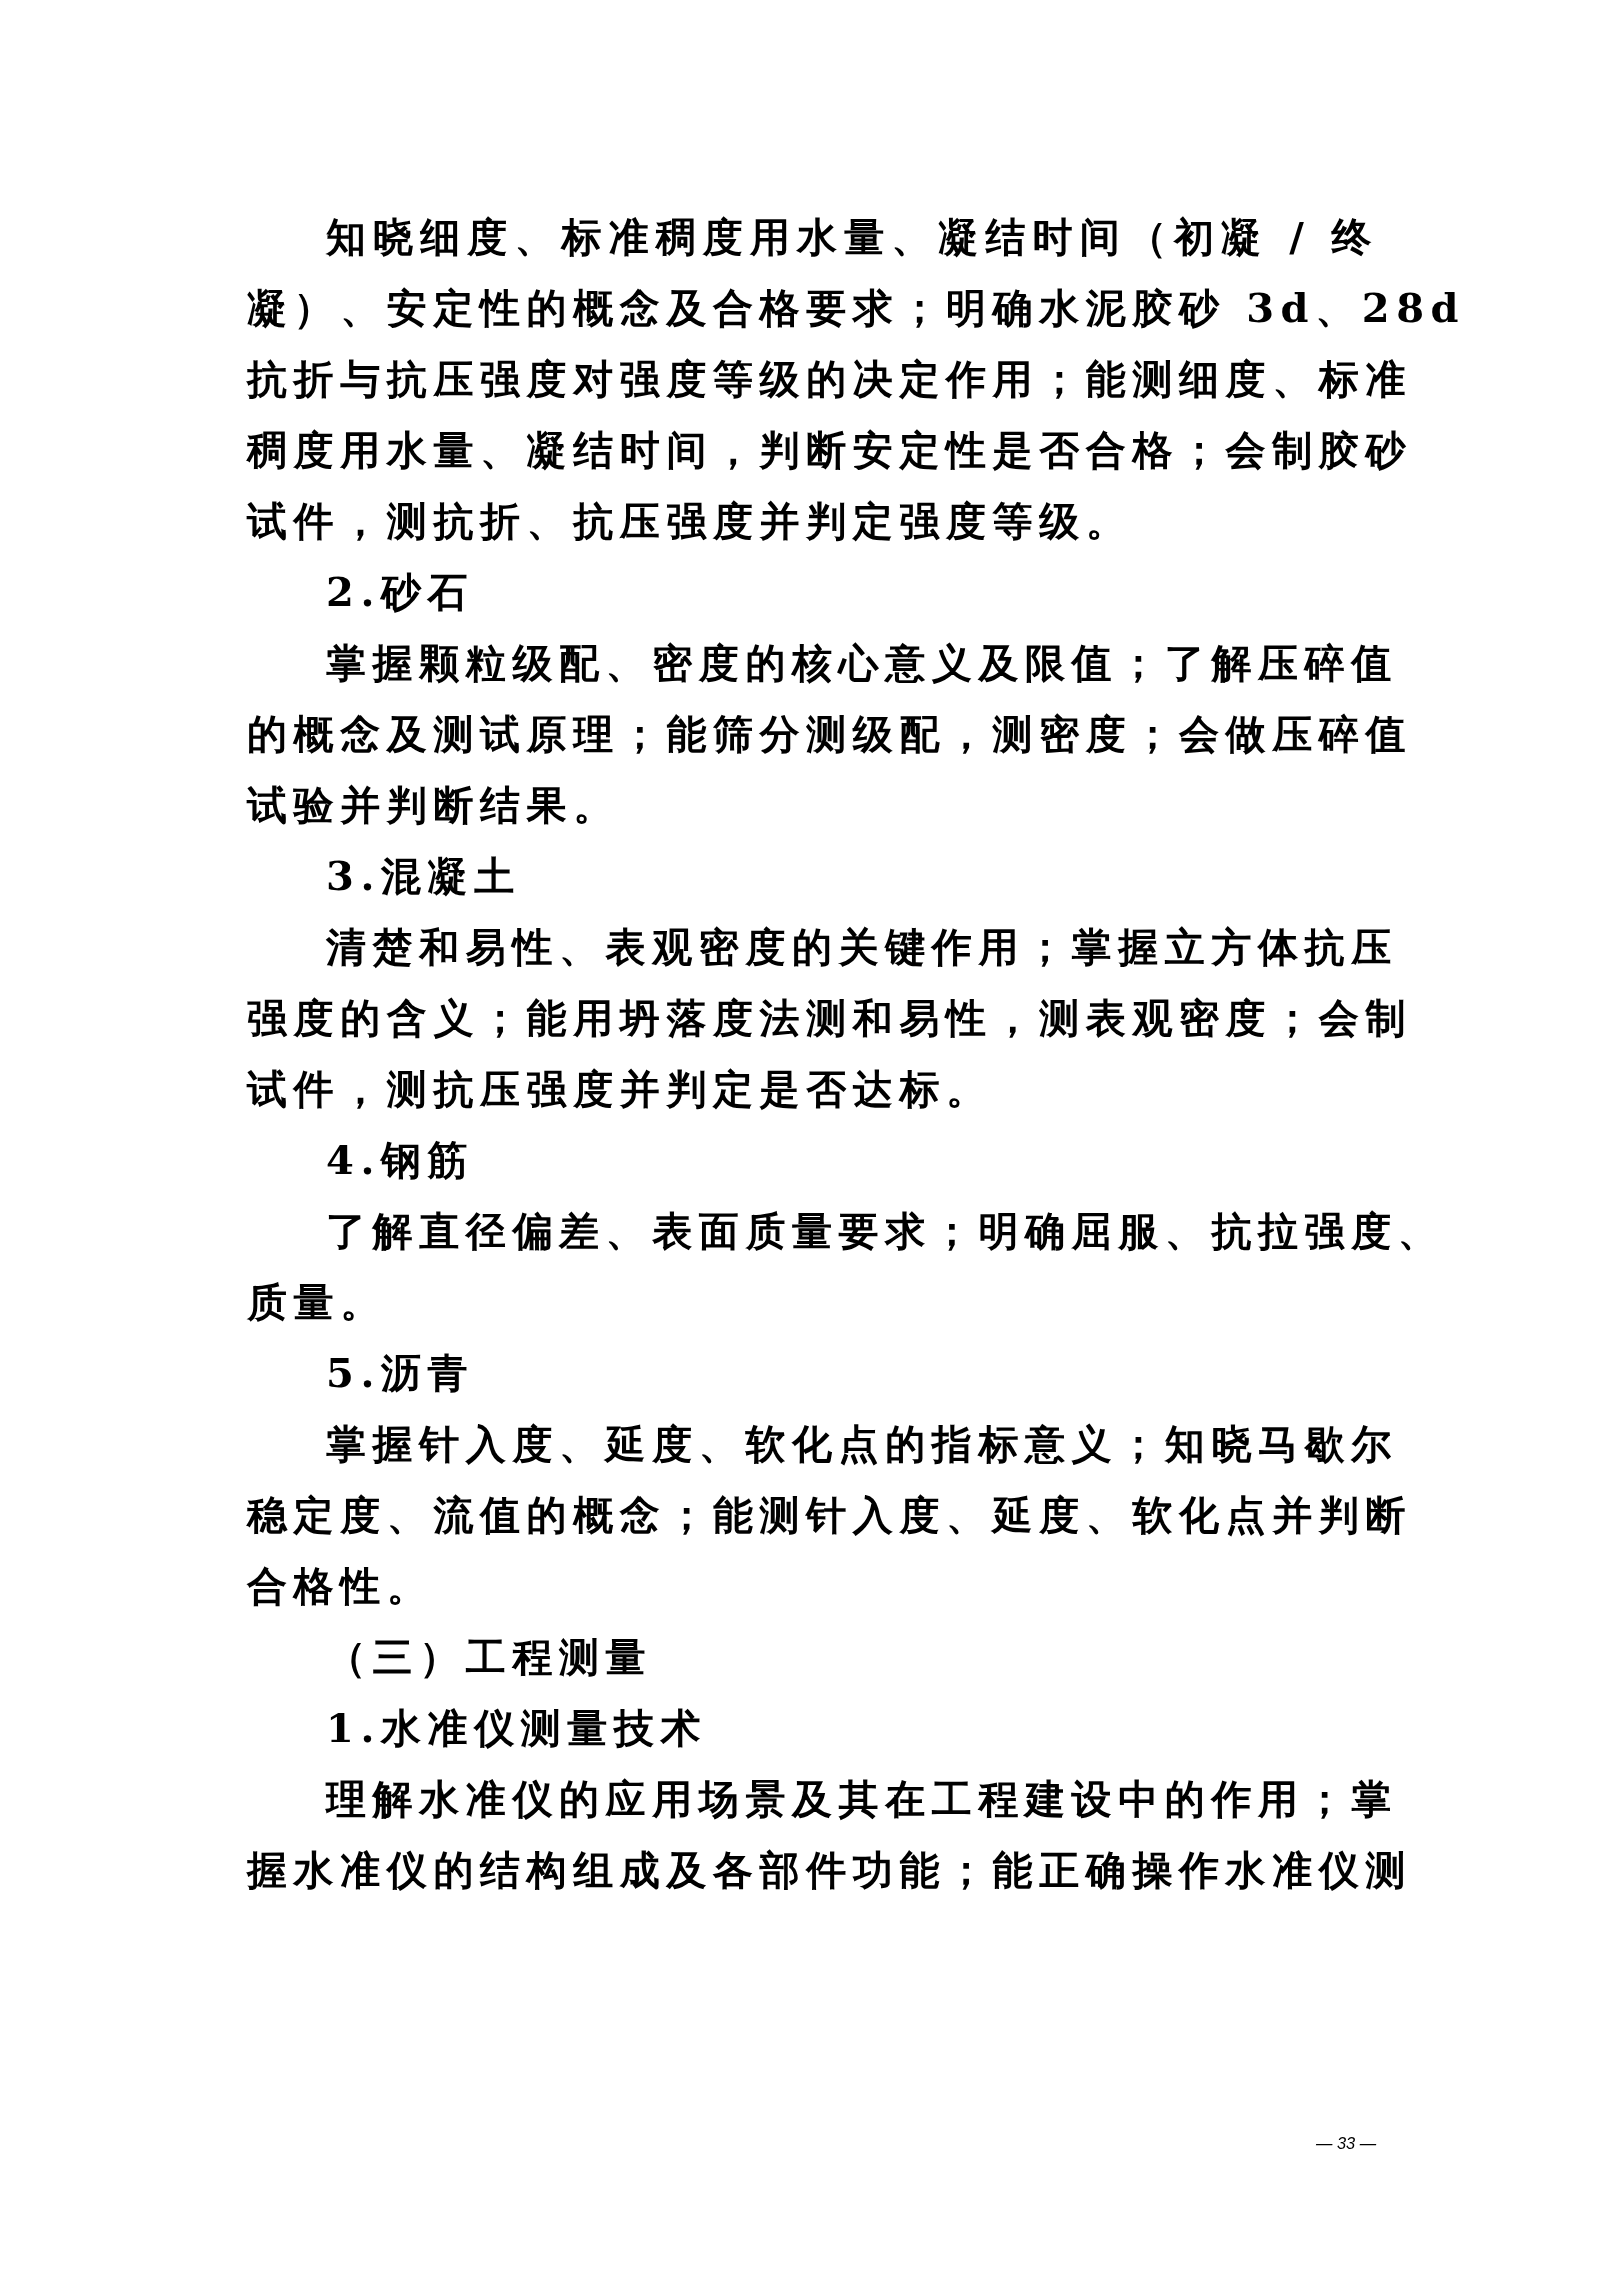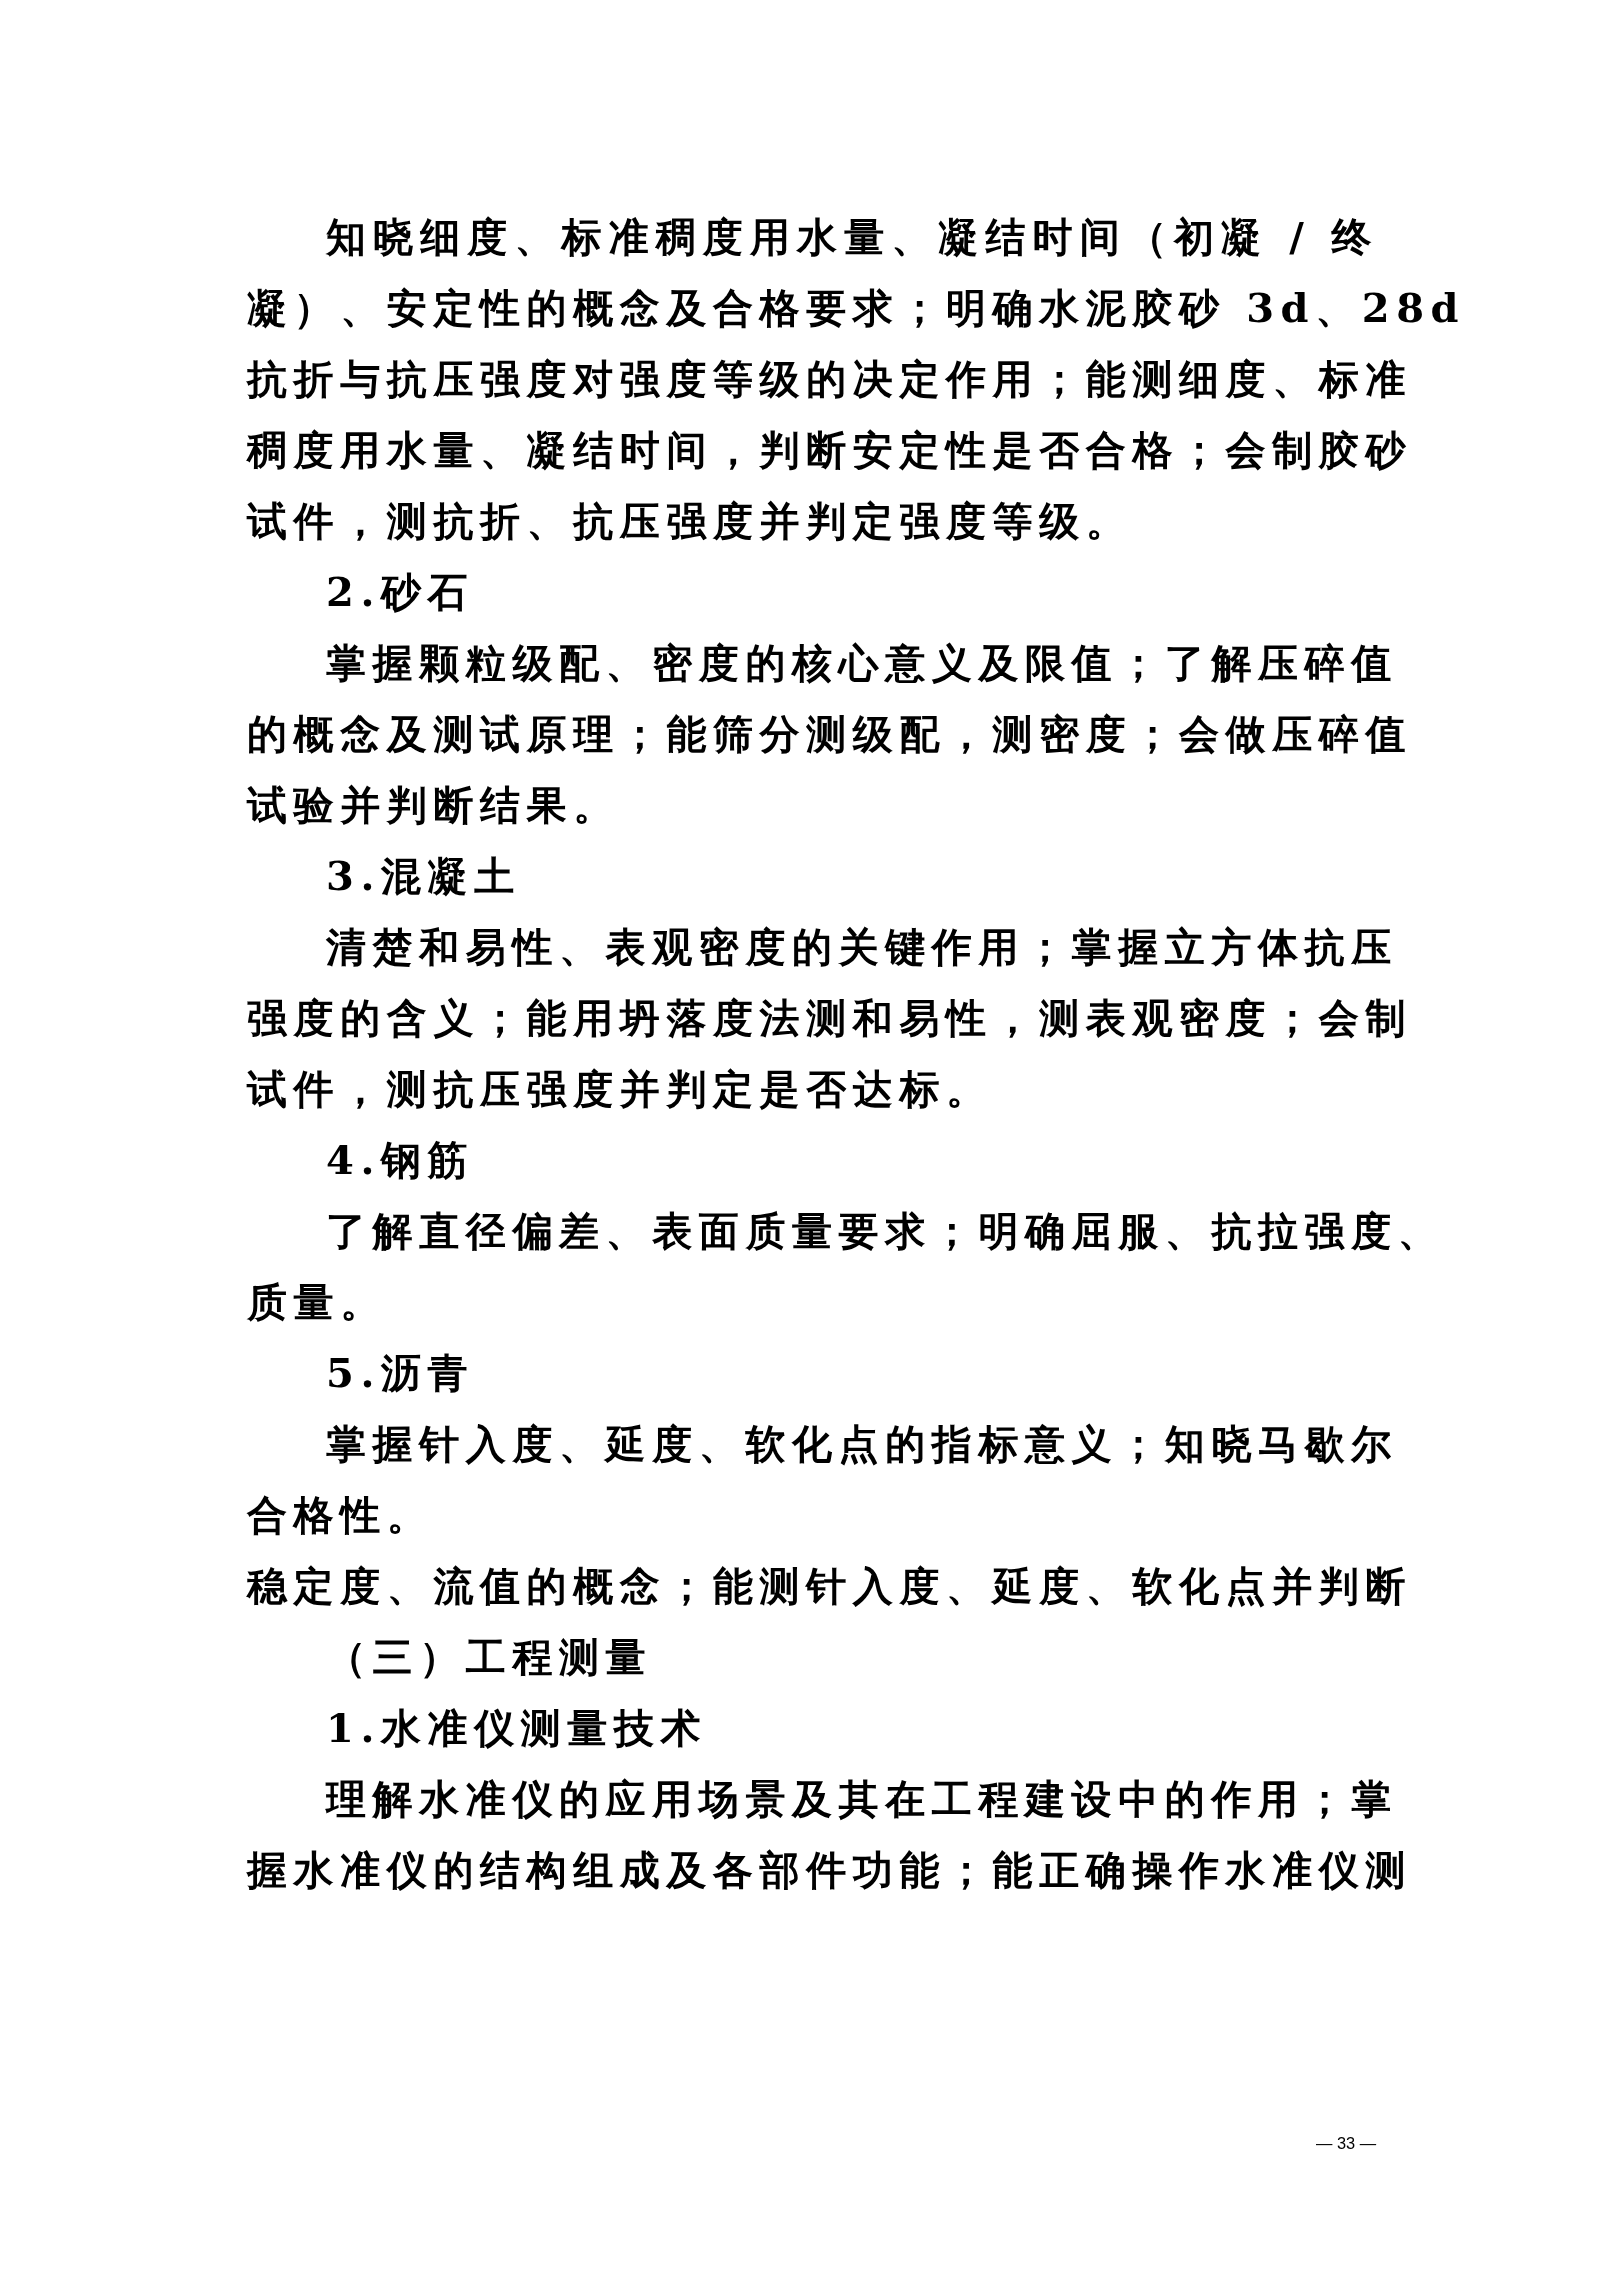--- a/index.html
+++ b/index.html
@@ -49,20 +49,21 @@
     }
     .page-number {
       position: absolute;
       left: 1316px;
       top: 2132px;
       font-family: "Liberation Sans", sans-serif;
       font-size: 16.4px;
       line-height: 22.5px;
       white-space: nowrap;
       letter-spacing: 0;
+      font-style: italic;
     }
   </style>
 </head>
 <body>
 
 <div class="page">
   <div class="body-text">
 
     <div>
       <span class="line indent">知晓细度、标准稠度用水量、凝结时间（初凝 / 终</span>
@@ -88,22 +89,22 @@
 
     <span class="line heading indent">4.钢筋</span>
     <div>
       <span class="line indent">了解直径偏差、表面质量要求；明确屈服、抗拉强度、</span>
       <span class="line last">质量。</span>
     </div>
 
     <span class="line heading indent">5.沥青</span>
     <div>
       <span class="line indent">掌握针入度、延度、软化点的指标意义；知晓马歇尔</span>
+      <span class="line">稳定度、流值的概念；能测针入度、延度、软化点并判断</span>
       <span class="line last">合格性。</span>
-      <span class="line">稳定度、流值的概念；能测针入度、延度、软化点并判断</span>
     </div>
 
     <span class="line heading indent">（三）工程测量</span>
 
     <span class="line heading indent">1.水准仪测量技术</span>
     <div>
       <span class="line indent">理解水准仪的应用场景及其在工程建设中的作用；掌</span>
       <span class="line">握水准仪的结构组成及各部件功能；能正确操作水准仪测</span>
     </div>
   </div>

